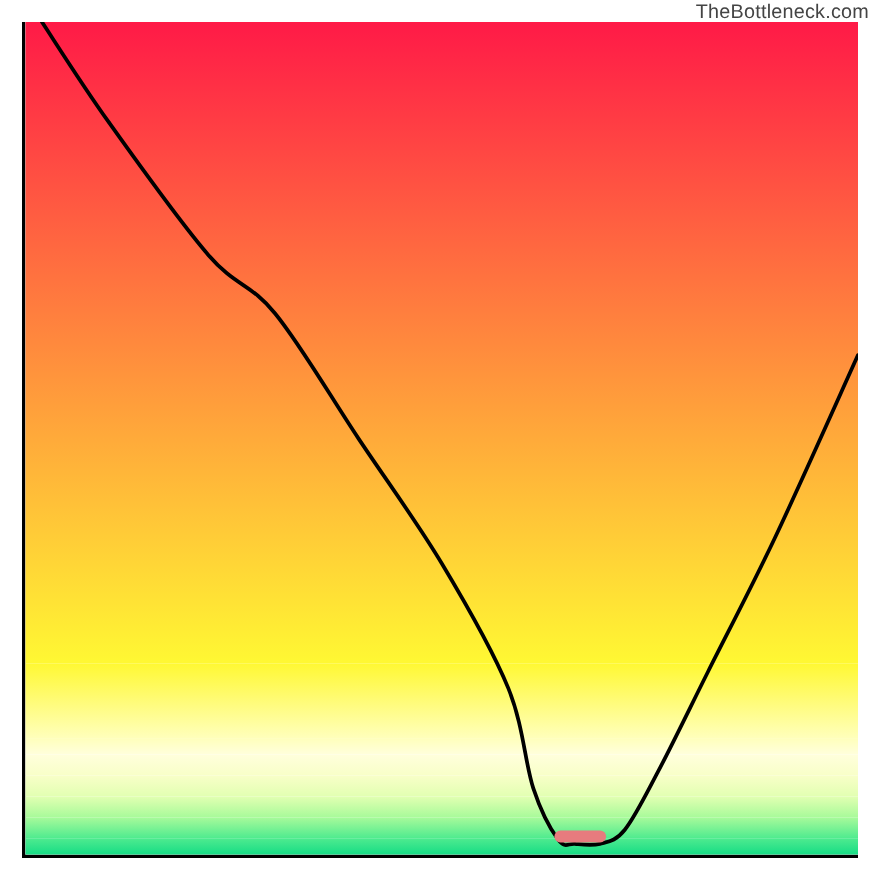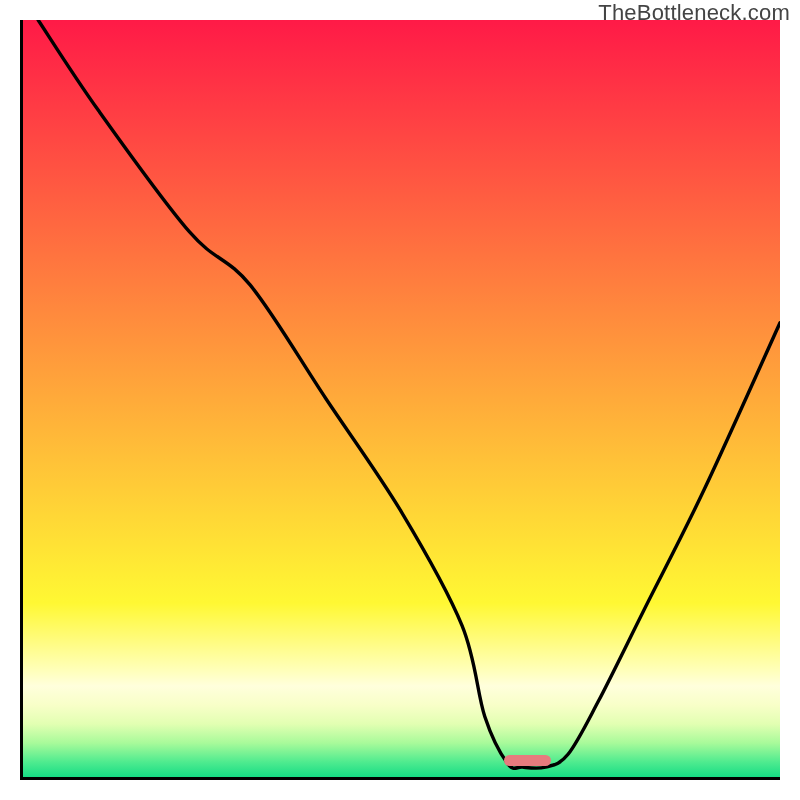--- a/index.html
+++ b/index.html
@@ -44,21 +44,21 @@
   }
   .marker {
     position: absolute;
     height: 11px;
     border-radius: 6px;
   }
   .watermark {
     position: absolute;
     top: 0px;
     right: 10px;
-    font-size: 22px;
+    font-size: 18px;
     color: #444;
     letter-spacing: 0.2px;
     font-weight: 400;
   }
 </style>
 </head>
 <body>
 
 <div class="stage">
 

